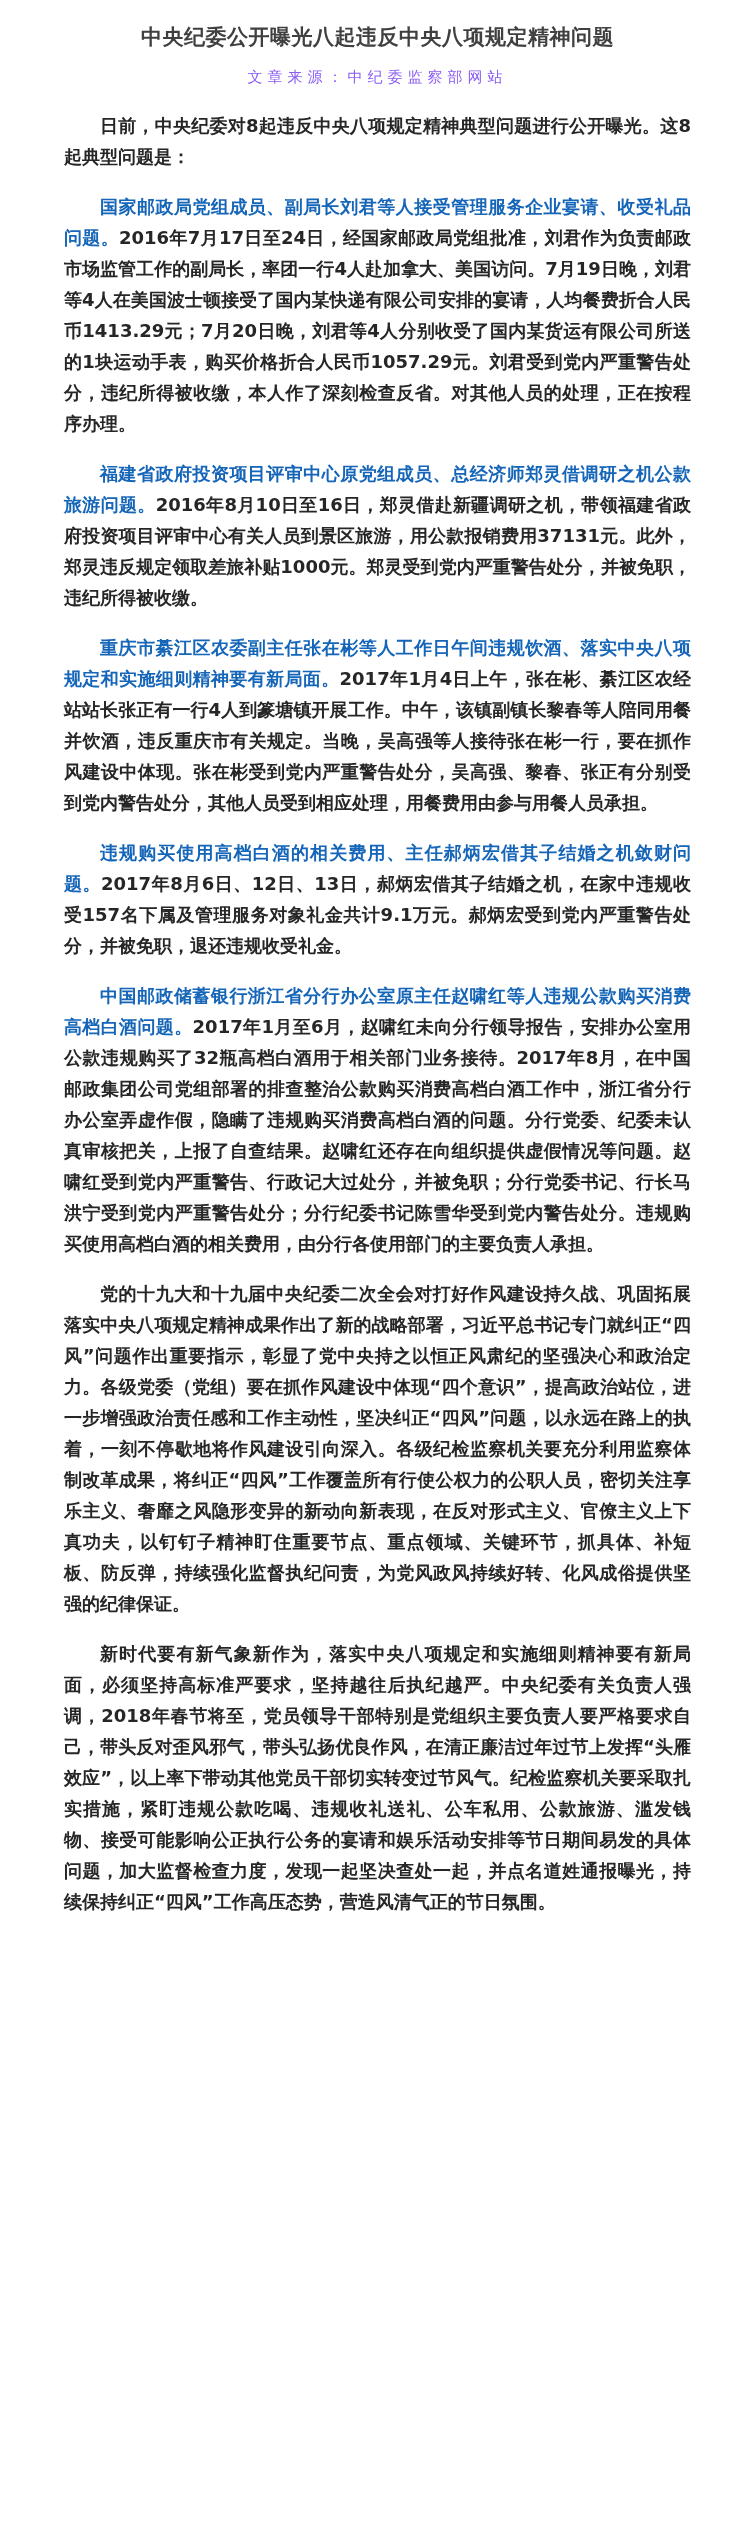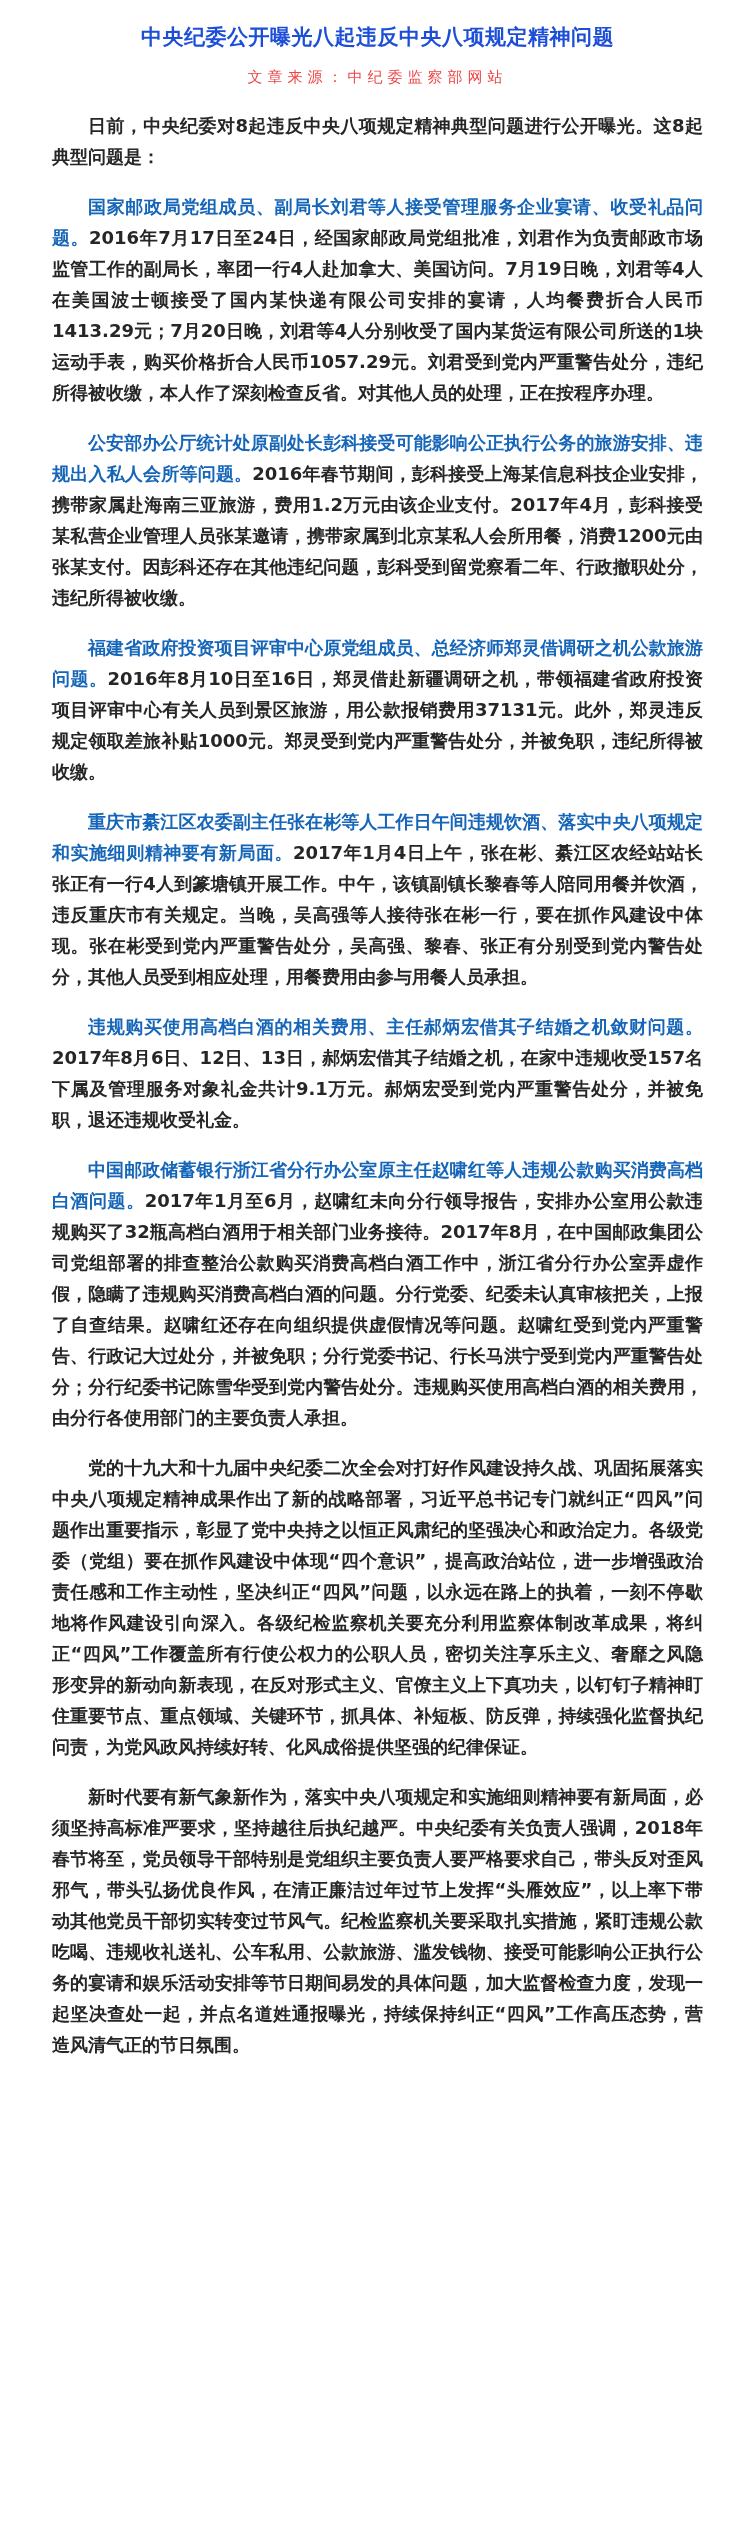--- a/index.html
+++ b/index.html
@@ -15,37 +15,37 @@
     box-sizing: border-box;
     padding: 14px 52px 40px 52px;
     font-family: "DejaVu Sans", sans-serif;
   }
   .article-title {
     margin: 8px 0 14px 0;
     text-align: center;
     font-size: 21px;
     line-height: 30px;
     font-weight: bold;
-    color: #1d4ed8;
+    color: #404040;
     letter-spacing: 0.5px;
   }
   .article-source {
     text-align: center;
     font-family: "DejaVu Serif", serif;
     font-size: 15px;
     line-height: 22px;
-    color: #ef4444;
+    color: #8b5cf6;
     letter-spacing: 5px;
     margin: 0 0 22px 0;
     font-weight: normal;
   }
   .article-body p {
     font-size: 18px;
     line-height: 31px;
-    margin: 19px 0;
+    margin: 19px 12px;
     font-weight: bold;
     color: #262626;
     text-indent: 2em;
     text-align: justify;
   }
   .case-heading {
     color: #1565b8;
   }
   .case-body {
     color: #262626;
@@ -59,21 +59,20 @@
   <h1 class="article-title">中央纪委公开曝光八起违反中央八项规定精神问题</h1>
 
   <div class="article-source">文章来源：中纪委监察部网站</div>
 
   <div class="article-body">
 
     <p>日前，中央纪委对8起违反中央八项规定精神典型问题进行公开曝光。这8起典型问题是：</p>
 
     <p><span class="case-heading">国家邮政局党组成员、副局长刘君等人接受管理服务企业宴请、收受礼品问题。</span><span class="case-body">2016年7月17日至24日，经国家邮政局党组批准，刘君作为负责邮政市场监管工作的副局长，率团一行4人赴加拿大、美国访问。7月19日晚，刘君等4人在美国波士顿接受了国内某快递有限公司安排的宴请，人均餐费折合人民币1413.29元；7月20日晚，刘君等4人分别收受了国内某货运有限公司所送的1块运动手表，购买价格折合人民币1057.29元。刘君受到党内严重警告处分，违纪所得被收缴，本人作了深刻检查反省。对其他人员的处理，正在按程序办理。</span></p>
 
-    <p><span class="case-heading">公安部办公厅统计处原副处长彭科接受可能影响公正执行公务的旅游安排、违规出入私人会所等问题。</span><span class="case-body">2016年春节期间，彭科接受上海某信息科技企业安排，携带家属赴海南三亚旅游，费用1.2万元由该企业支付。2017年4月，彭科接受某私营企业管理人员张某邀请，携带家属到北京某私人会所用餐，消费1200元由张某支付。因彭科还存在其他违纪问题，彭科受到留党察看二年、行政撤职处分，违纪所得被收缴。</span></p>
 
     <p><span class="case-heading">福建省政府投资项目评审中心原党组成员、总经济师郑灵借调研之机公款旅游问题。</span><span class="case-body">2016年8月10日至16日，郑灵借赴新疆调研之机，带领福建省政府投资项目评审中心有关人员到景区旅游，用公款报销费用37131元。此外，郑灵违反规定领取差旅补贴1000元。郑灵受到党内严重警告处分，并被免职，违纪所得被收缴。</span></p>
 
     <p><span class="case-heading">重庆市綦江区农委副主任张在彬等人工作日午间违规饮酒、落实中央八项规定和实施细则精神要有新局面。</span><span class="case-body">2017年1月4日上午，张在彬、綦江区农经站站长张正有一行4人到篆塘镇开展工作。中午，该镇副镇长黎春等人陪同用餐并饮酒，违反重庆市有关规定。当晚，吴高强等人接待张在彬一行，要在抓作风建设中体现。张在彬受到党内严重警告处分，吴高强、黎春、张正有分别受到党内警告处分，其他人员受到相应处理，用餐费用由参与用餐人员承担。</span></p>
 
     <p><span class="case-heading">违规购买使用高档白酒的相关费用、主任郝炳宏借其子结婚之机敛财问题。</span><span class="case-body">2017年8月6日、12日、13日，郝炳宏借其子结婚之机，在家中违规收受157名下属及管理服务对象礼金共计9.1万元。郝炳宏受到党内严重警告处分，并被免职，退还违规收受礼金。</span></p>
 
 
     <p><span class="case-heading">中国邮政储蓄银行浙江省分行办公室原主任赵啸红等人违规公款购买消费高档白酒问题。</span><span class="case-body">2017年1月至6月，赵啸红未向分行领导报告，安排办公室用公款违规购买了32瓶高档白酒用于相关部门业务接待。2017年8月，在中国邮政集团公司党组部署的排查整治公款购买消费高档白酒工作中，浙江省分行办公室弄虚作假，隐瞒了违规购买消费高档白酒的问题。分行党委、纪委未认真审核把关，上报了自查结果。赵啸红还存在向组织提供虚假情况等问题。赵啸红受到党内严重警告、行政记大过处分，并被免职；分行党委书记、行长马洪宁受到党内严重警告处分；分行纪委书记陈雪华受到党内警告处分。违规购买使用高档白酒的相关费用，由分行各使用部门的主要负责人承担。</span></p>
 

